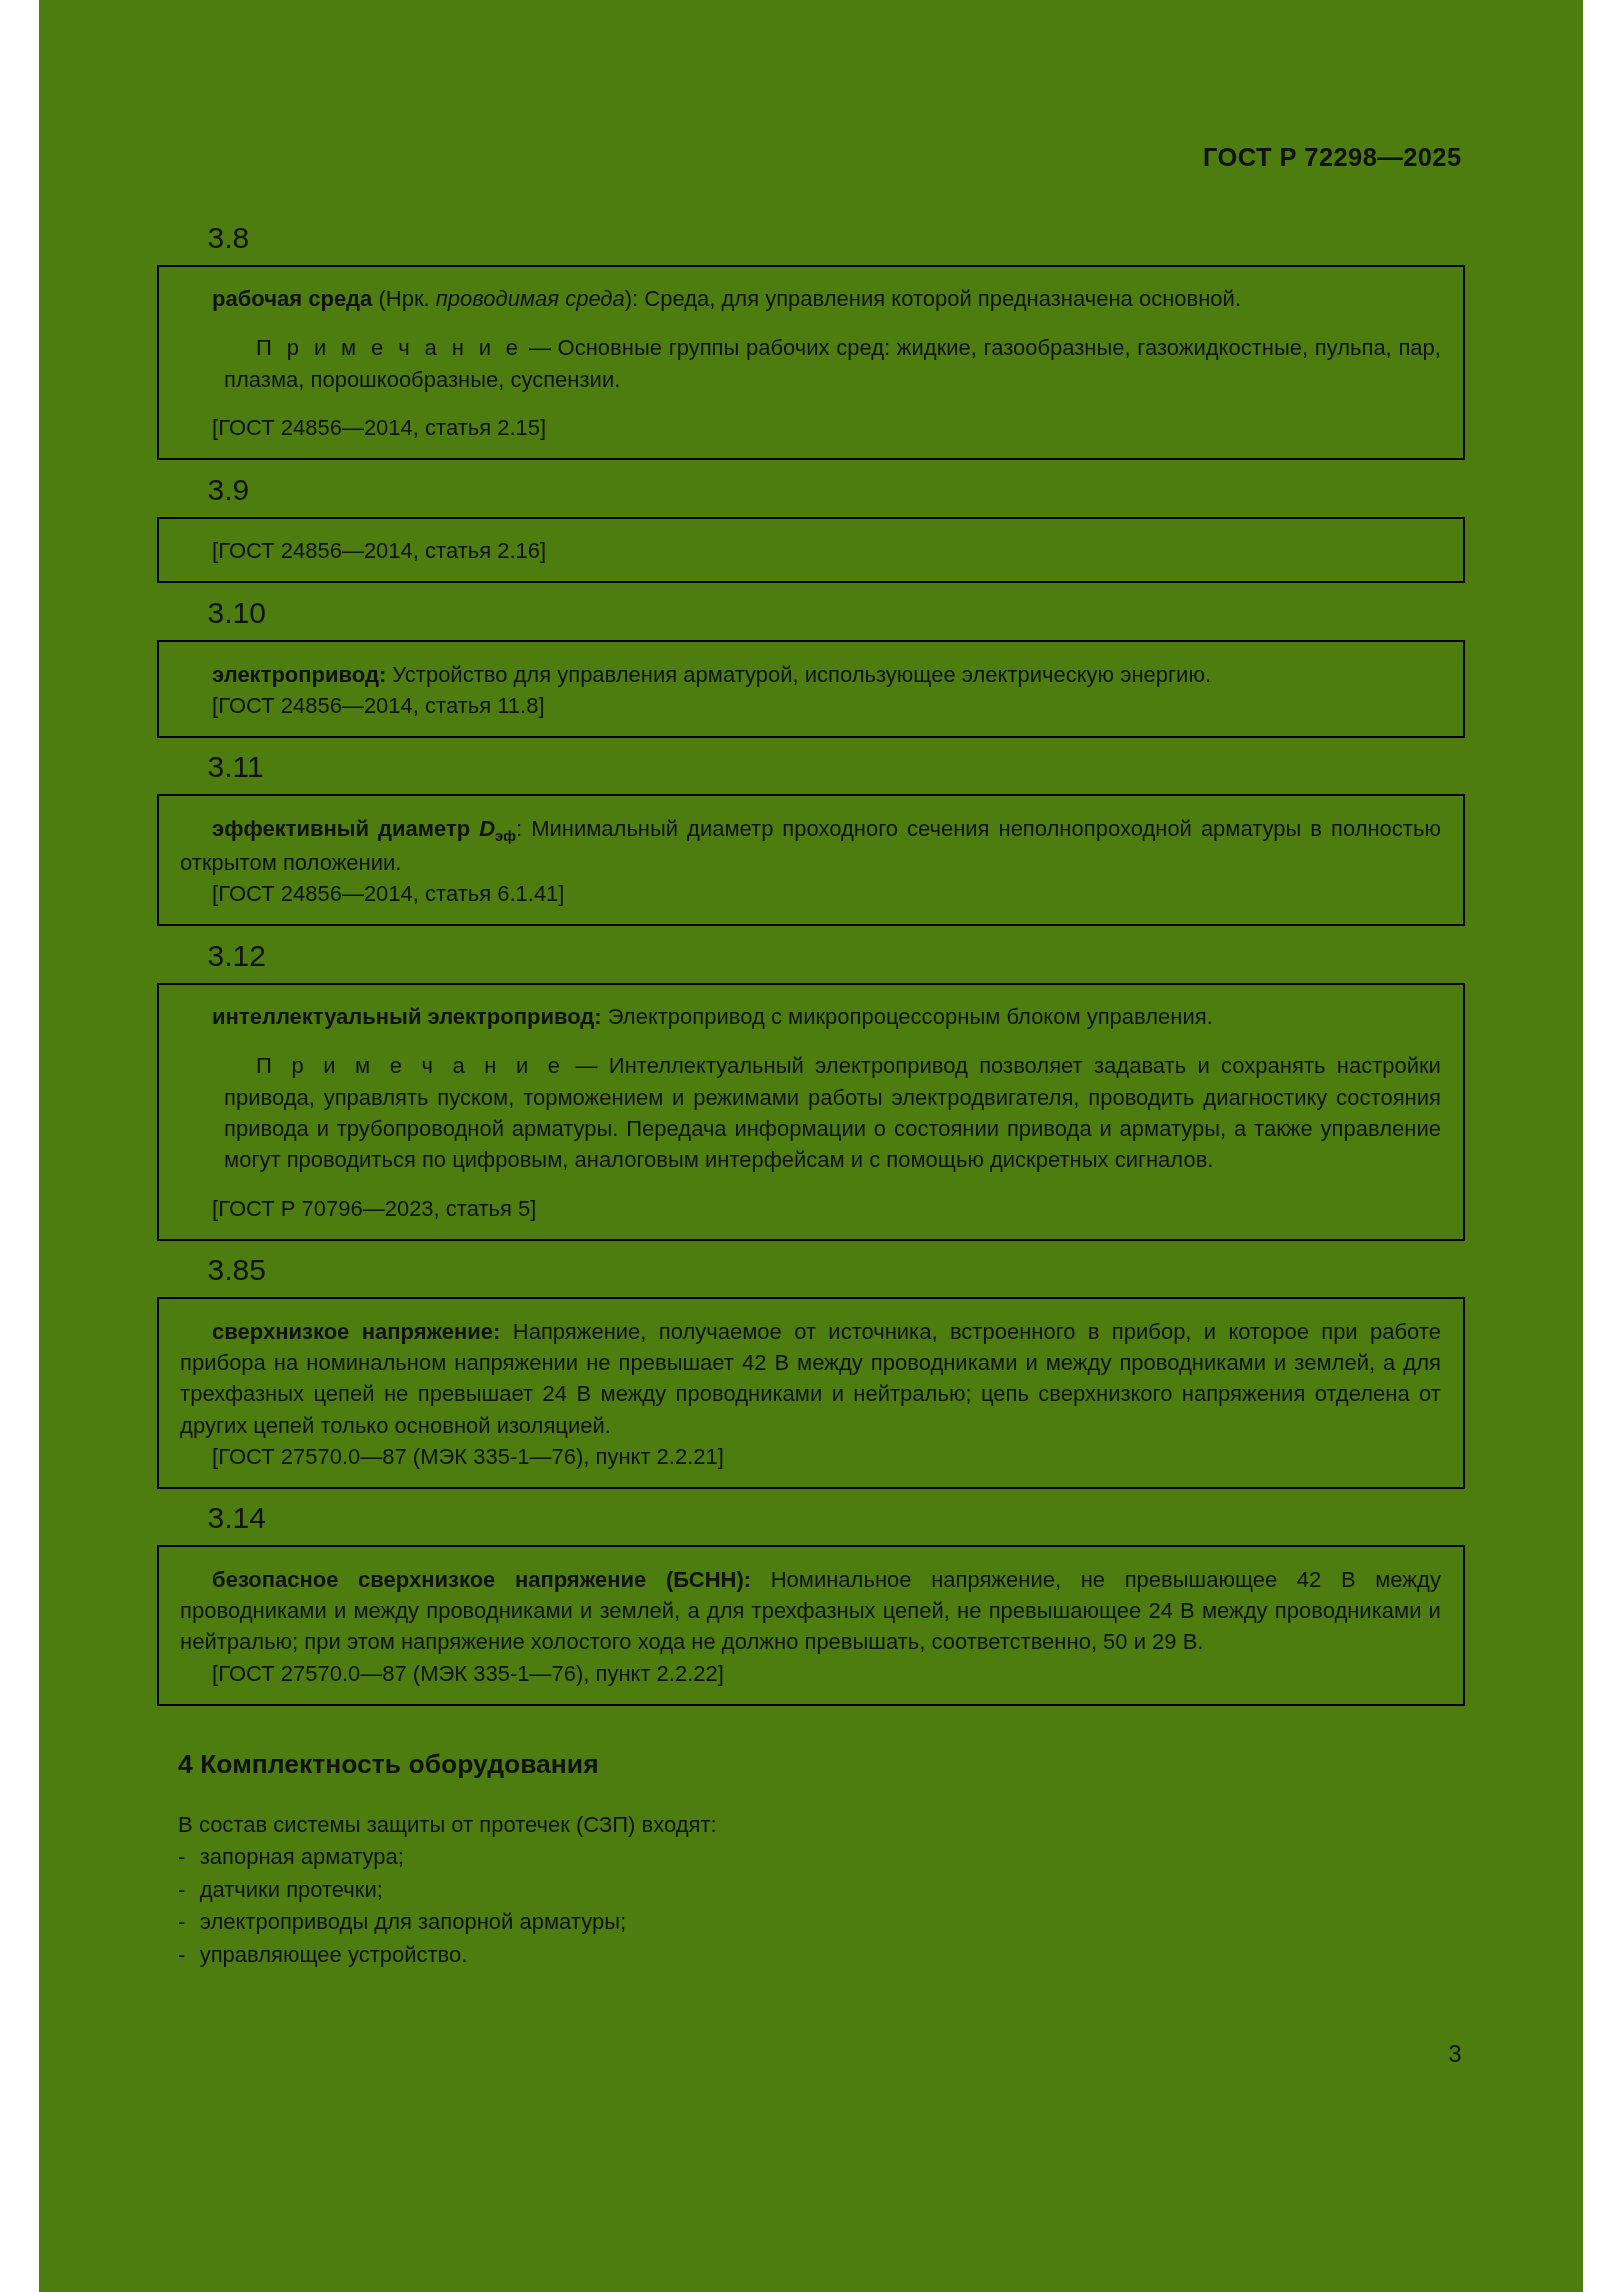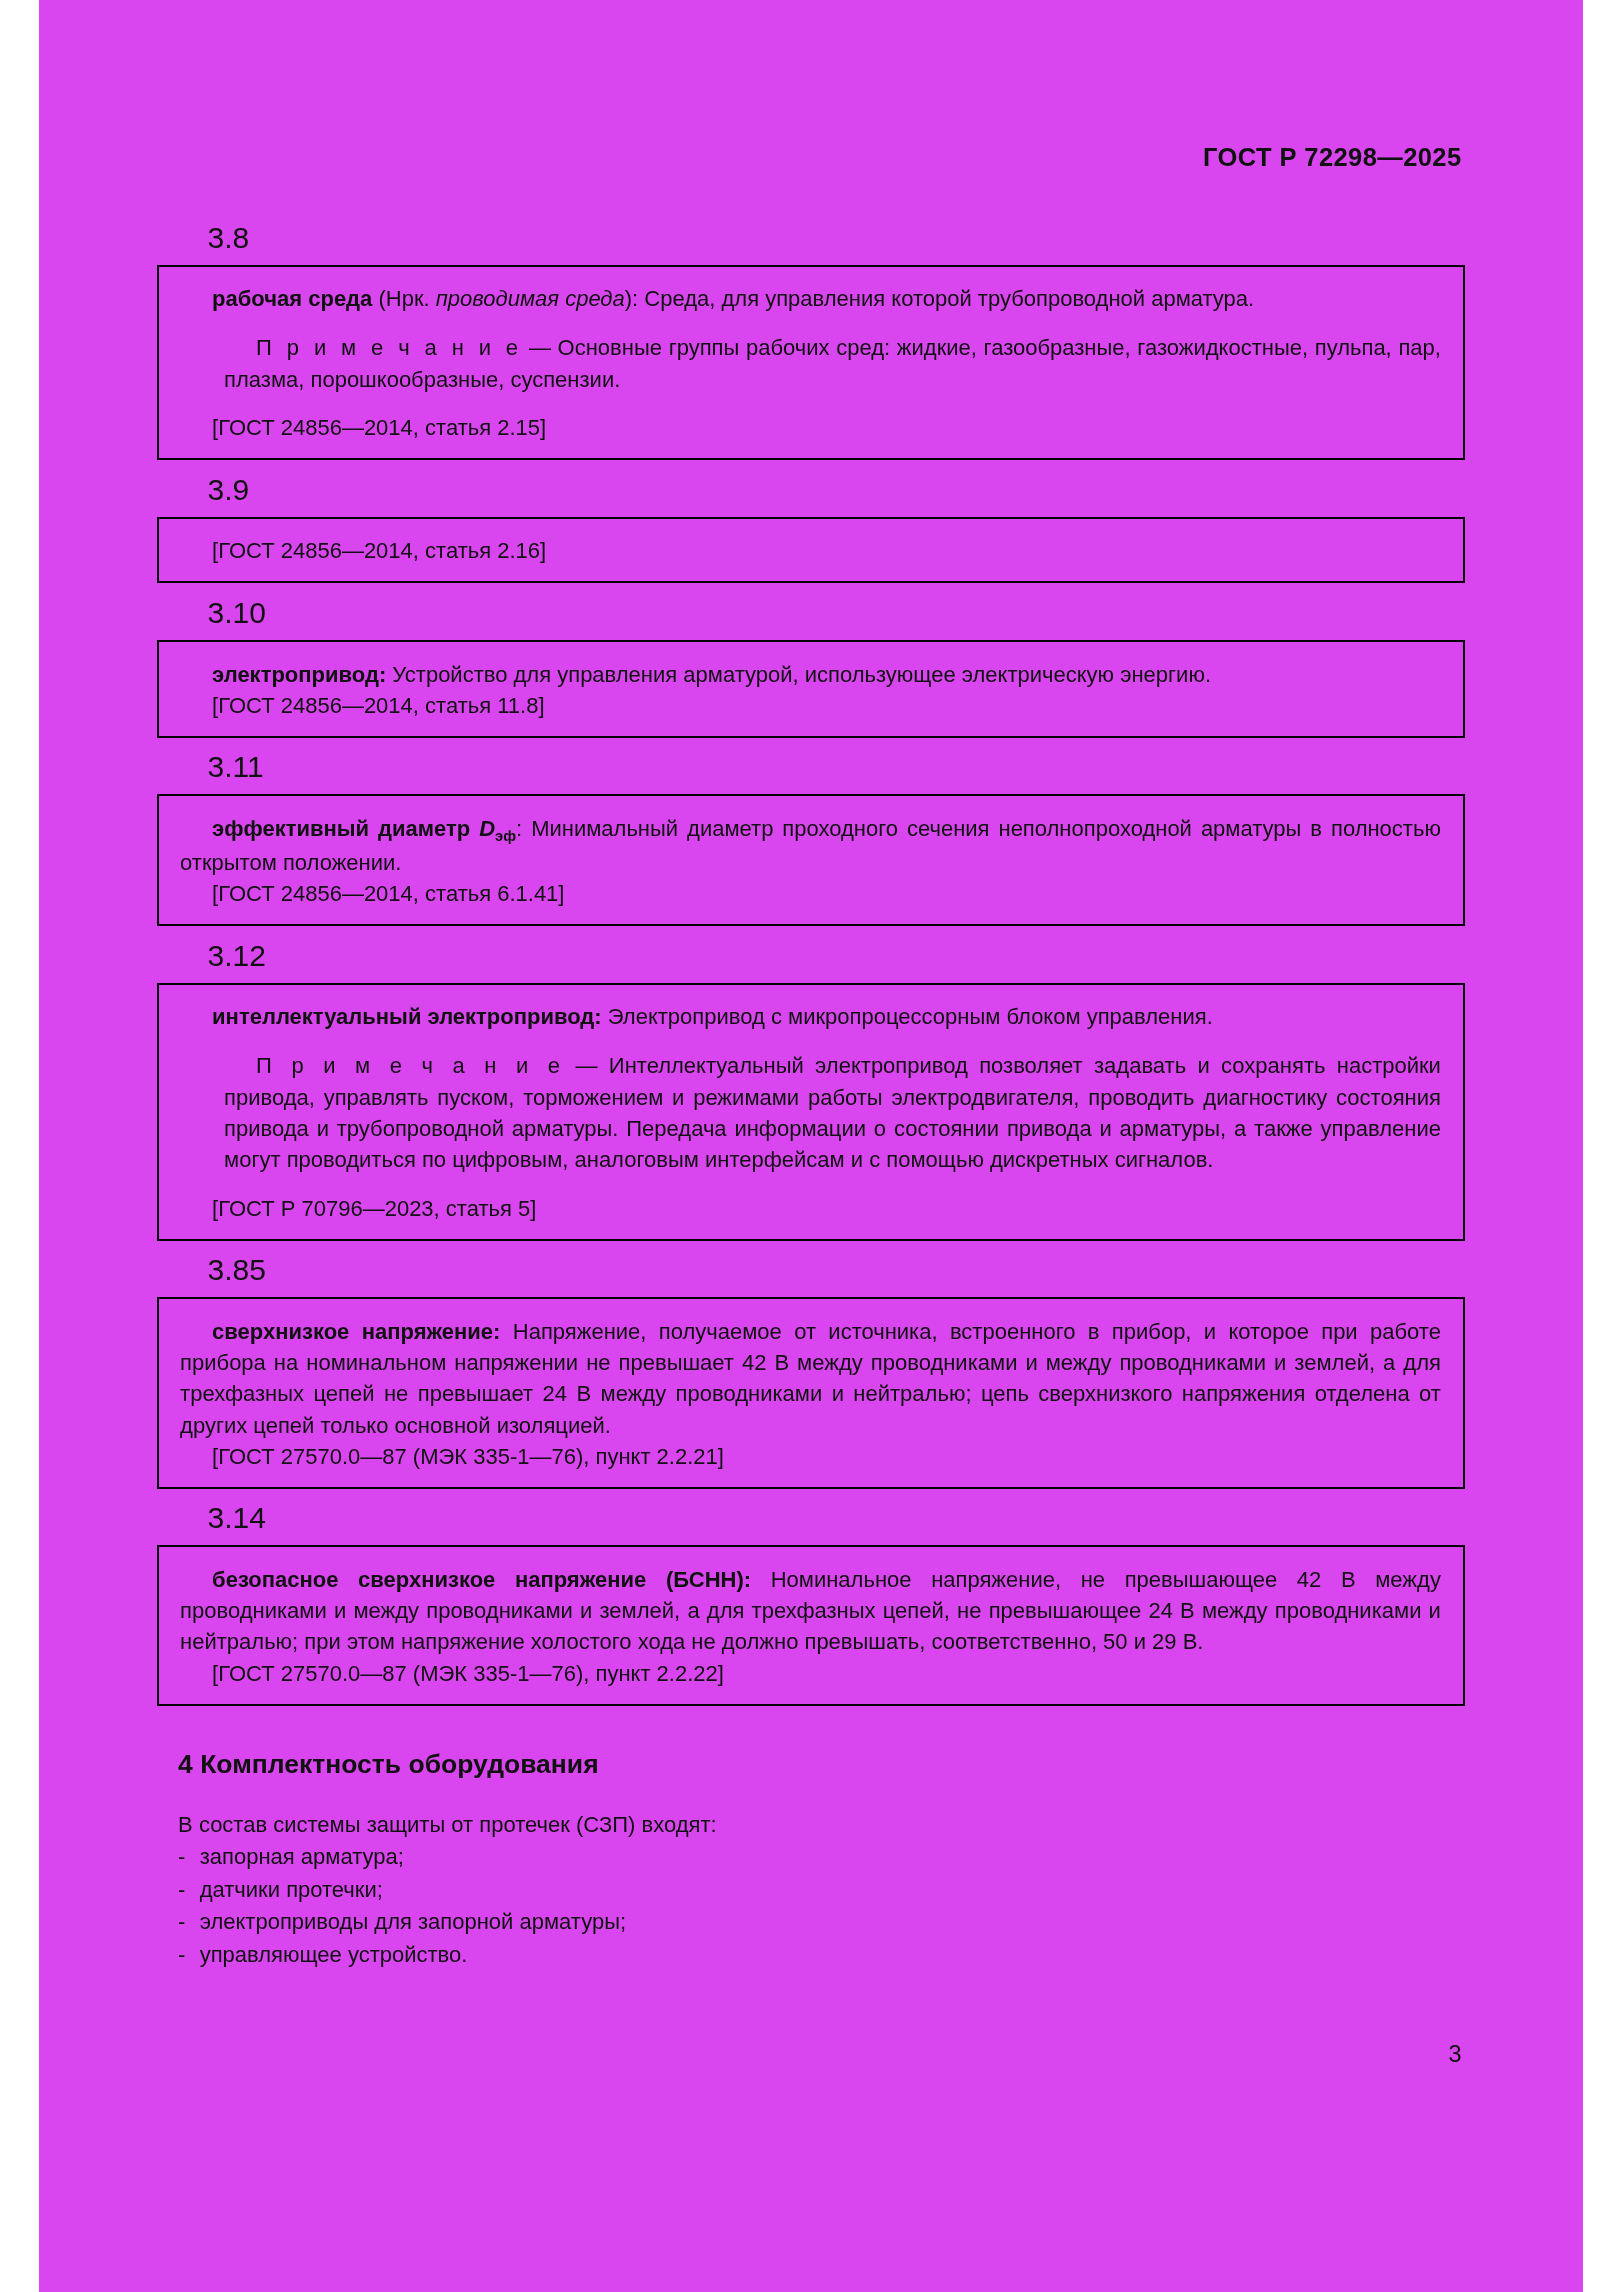--- a/index.html
+++ b/index.html
@@ -9,21 +9,21 @@
     background: #ffffff;
   }
   body {
     font-family: "Liberation Sans", sans-serif;
     color: #000000;
   }
   .page {
     position: relative;
     width: 1544px;
     height: 2293px;
-    background: #d946ef;
+    background: #4d7c0f;
     margin: 0 auto;
     overflow: hidden;
   }
 
   
   .header {
     position: absolute;
     top: 143px;
     left: 0;
     right: 121px;
@@ -154,21 +154,21 @@
 <div class="page">
 
   <div class="header">
     <span class="header-title">ГОСТ Р 72298—2025</span>
   </div>
 
   <div class="content">
 
     <p class="clause-num first">3.8</p>
     <div class="term-box">
-      <p class="def"><span class="term-title">рабочая среда</span><span> (Нрк. </span><span class="term-alt-italic">проводимая среда</span><span>): Среда, для управления которой трубопроводной арматура.</span></p>
+      <p class="def"><span class="term-title">рабочая среда</span><span> (Нрк. </span><span class="term-alt-italic">проводимая среда</span><span>): Среда, для управления которой предназначена основной.</span></p>
       <p class="note"><span class="note-label">П р и м е ч а н и е</span><span> — Основные группы рабочих сред: жидкие, газообразные, газожидкостные, пульпа, пар, плазма, порошкообразные, суспензии.</span></p>
       <p class="ref spaced">[ГОСТ 24856—2014, статья 2.15]</p>
     </div>
 
     <p class="clause-num">3.9</p>
     <div class="term-box">
       <p class="ref">[ГОСТ 24856—2014, статья 2.16]</p>
     </div>
 
     <p class="clause-num">3.10</p>

